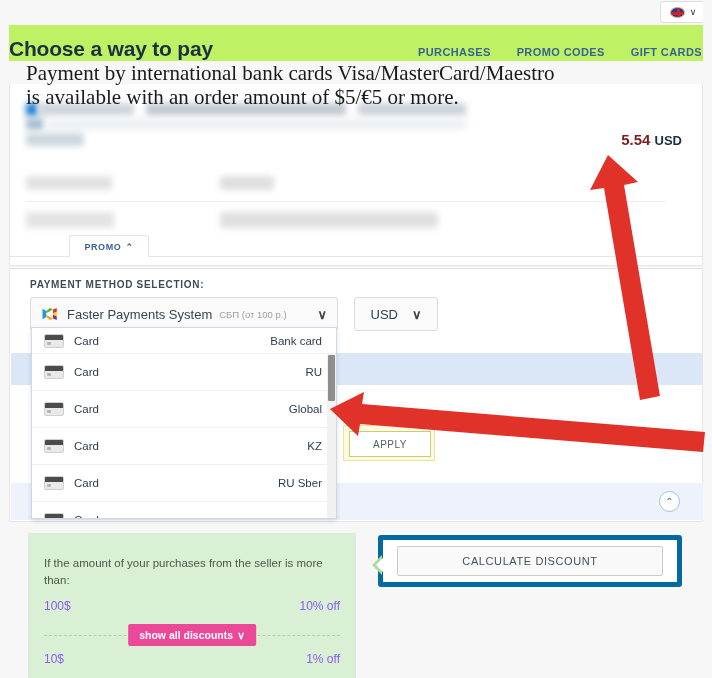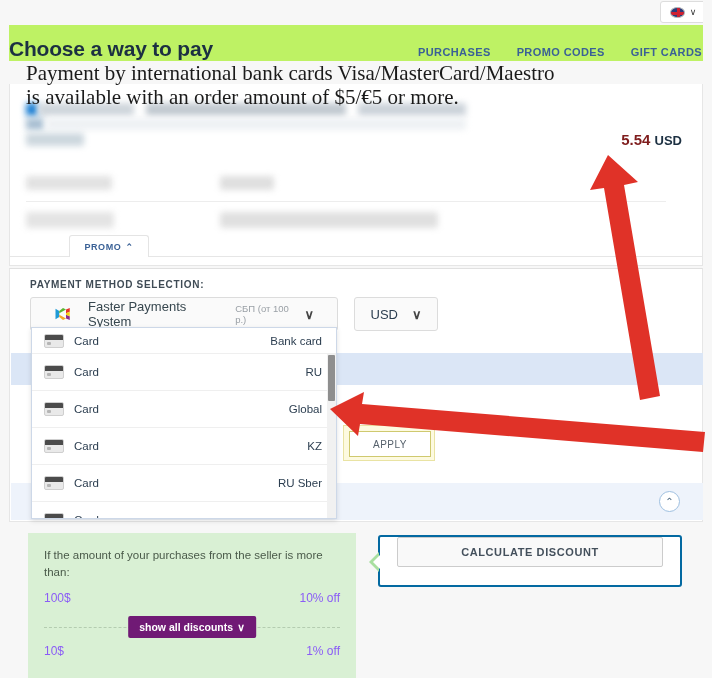--- a/index.html
+++ b/index.html
@@ -100,21 +100,21 @@
     background: #fff; border: 1px solid #e6e6e6; border-top: 1px solid #e0e0e0;
   }
   .pm-label {
     position: absolute; left: 20px; top: 10px;
     font-size: 10px; font-weight: bold; color: #3f4b55; letter-spacing: .7px;
   }
   .pm-select {
     position: absolute; left: 20px; top: 28px;
     width: 308px; height: 34px;
     background: #fafafa; border: 1px solid #dcdcdc; border-radius: 3px;
-    display: flex; align-items: center; padding: 0 23px; gap: 8px;
+    display: flex; align-items: center; padding: 0 10px;
   }
   .sbp-logo {
     width: 18px; height: 18px; flex: 0 0 18px; margin-right: 8px;
     position: relative;
   }
   .pm-name { font-size: 13px; color: #37474f; }
   .pm-note { font-size: 9.5px; color: #9aa0a6; margin-left: 7px; }
   .sel-chev {
     margin-left: auto; font-size: 13px; color: #444; font-weight: bold;
   }
@@ -191,47 +191,47 @@
   .dd-thumb {
     position: absolute; right: 1px; top: 27px;
     width: 7px; height: 46px; background: #8e8e8e; border-radius: 1px; z-index: 23;
   }
 
   
   .disc-box {
     position: absolute; left: 28px; top: 533px;
     width: 328px; height: 145px;
     background: #d9f0d4;
-    padding: 14px 16px 0 16px;
+    padding: 22px 16px 0 16px;
   }
   .disc-title { font-size: 11.5px; color: #4a5a4a; line-height: 1.45; }
   .disc-row {
     display: flex; justify-content: space-between;
     font-size: 12px; font-weight: normal; color: #8b5cf6;
     margin-top: 11px;
   }
   .disc-sep {
     position: relative; margin-top: 11px; height: 22px;
   }
   .disc-sep::before {
     content: ""; position: absolute; left: 0; right: 0; top: 11px;
     border-top: 1px dashed #b4ccb0;
   }
   .show-all {
     position: absolute; left: 50%; top: 0; transform: translateX(-50%);
-    background: #701a75; color: #ffffff;
+    background: #ec4899; color: #ffffff;
     font-size: 10.5px; font-weight: bold;
     padding: 5px 11px; border-radius: 2px;
     display: flex; align-items: center; gap: 4px; white-space: nowrap;
   }
   .callout {
     position: absolute; left: 378px; top: 535px;
     width: 304px; height: 52px;
-    background: #ffffff; border: 2px solid #0369a1; border-radius: 3px;
-    display: flex; justify-content: center; font-weight: bold;
+    background: #ffffff; border: 5px solid #0369a1; border-radius: 3px;
+    display: flex; align-items: center; justify-content: center;
   }
   .callout::before {
     content: ""; position: absolute; left: -11px; top: 15px;
     width: 0; height: 0;
     border-top: 10px solid transparent;
     border-bottom: 10px solid transparent;
     border-right: 10px solid #a8dfa0;
   }
   .callout::after {
     content: ""; position: absolute; left: -7px; top: 18px;

